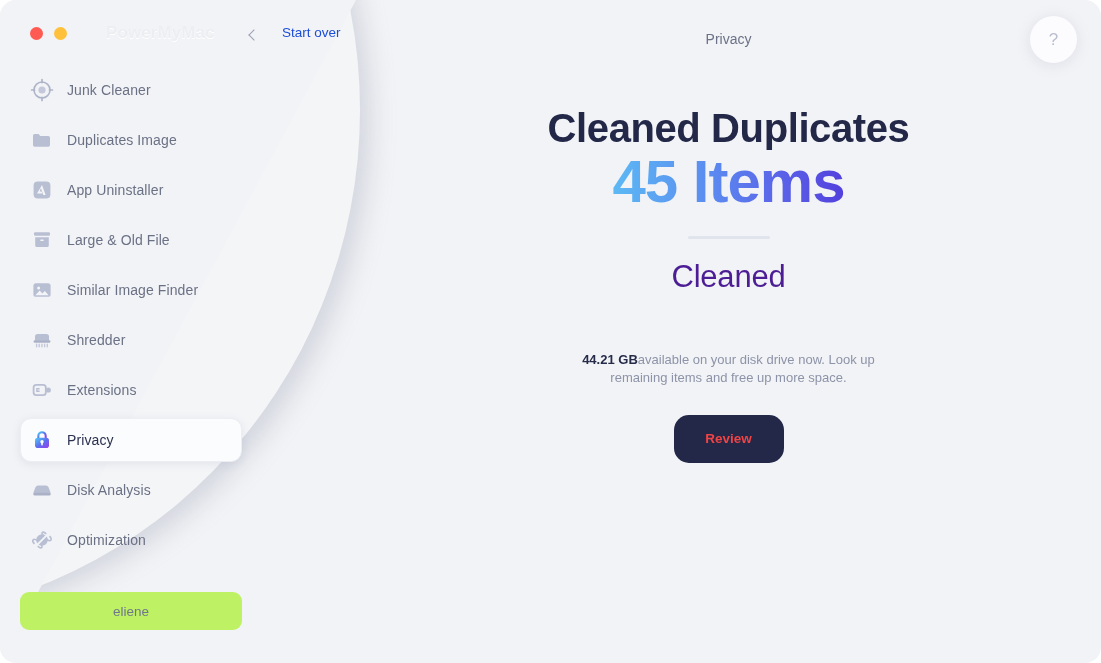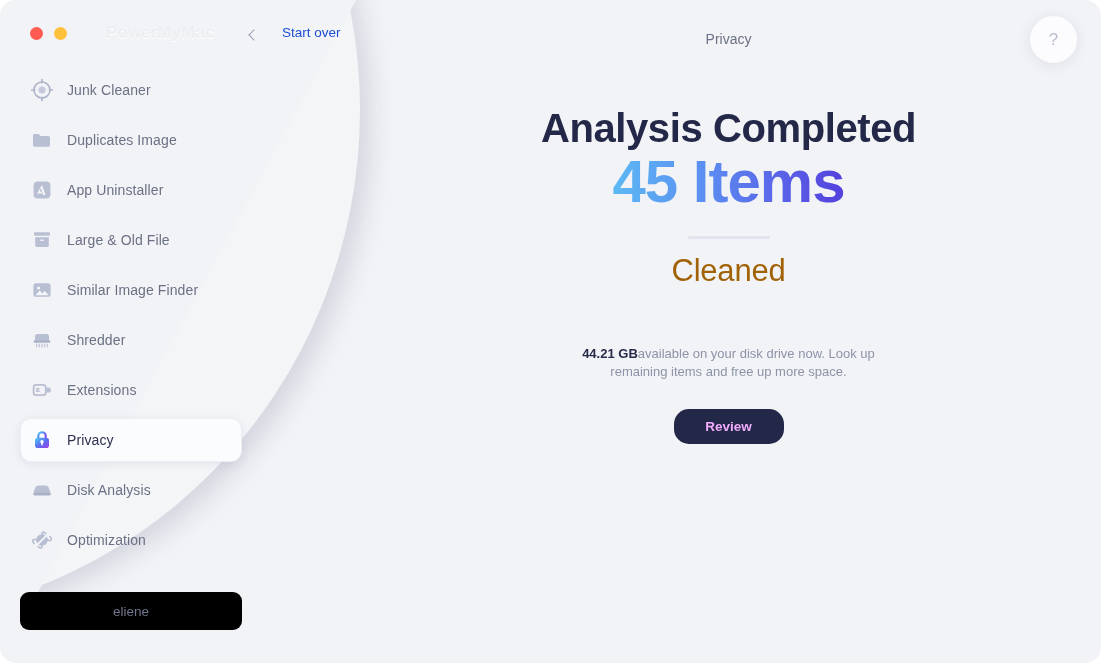--- a/index.html
+++ b/index.html
@@ -149,21 +149,21 @@
   }
 
   
   .account-btn {
     position: absolute;
     left: 20px;
     top: 592px;
     width: 222px;
     height: 38px;
     border-radius: 9px;
-    background: #000000;
+    background: #bef264;
     display: flex;
     align-items: center;
     justify-content: center;
     font-size: 13.5px;
     color: #70768b;
     border: none;
     font-family: inherit;
   }
 
   
@@ -236,46 +236,46 @@
 
   .divider {
     width: 82px;
     height: 3px;
     background: #dfe4ed;
     border-radius: 2px;
     margin: 24px auto 0;
   }
 
   .subcount {
-    margin-top: 14px;
+    margin-top: 20px;
     font-size: 31px;
-    color: #a16207;
+    color: #4c1d95;
     font-weight: normal;
     letter-spacing: -0.2px;
   }
 
   .desc {
     margin: 56px auto 0;
     width: 320px;
     font-size: 13px;
     line-height: 1.42;
     color: #8d93a8;
   }
   .desc b {
     color: #262b49;
     font-weight: bold;
   }
 
   .review-btn {
     margin-top: 27px;
     width: 110px;
-    height: 35px;
+    height: 48px;
     border-radius: 15px;
     background: #232748;
-    color: #f0abfc;
+    color: #ef4444;
     font-size: 13.5px;
     font-weight: bold;
     border: none;
     font-family: inherit;
   }
 </style>
 </head>
 <body>
 
 <div class="app-window">
@@ -422,21 +422,21 @@
     <button class="account-btn">eliene</button>
   </div>
 
   <div class="main">
 
     <div class="main-title">Privacy</div>
 
     <button class="help-btn">?</button>
 
     <div class="center-block">
-      <h1 class="headline">Analysis Completed</h1>
+      <h1 class="headline">Cleaned Duplicates</h1>
 
       <div><span class="count">45 Items</span></div>
 
       <div class="divider"></div>
 
       <div class="subcount">Cleaned</div>
 
       <p class="desc"><b>44.21 GB</b><span>available on your disk drive now. Look up remaining items and free up more space.</span></p>
 
       <button class="review-btn">Review</button>

